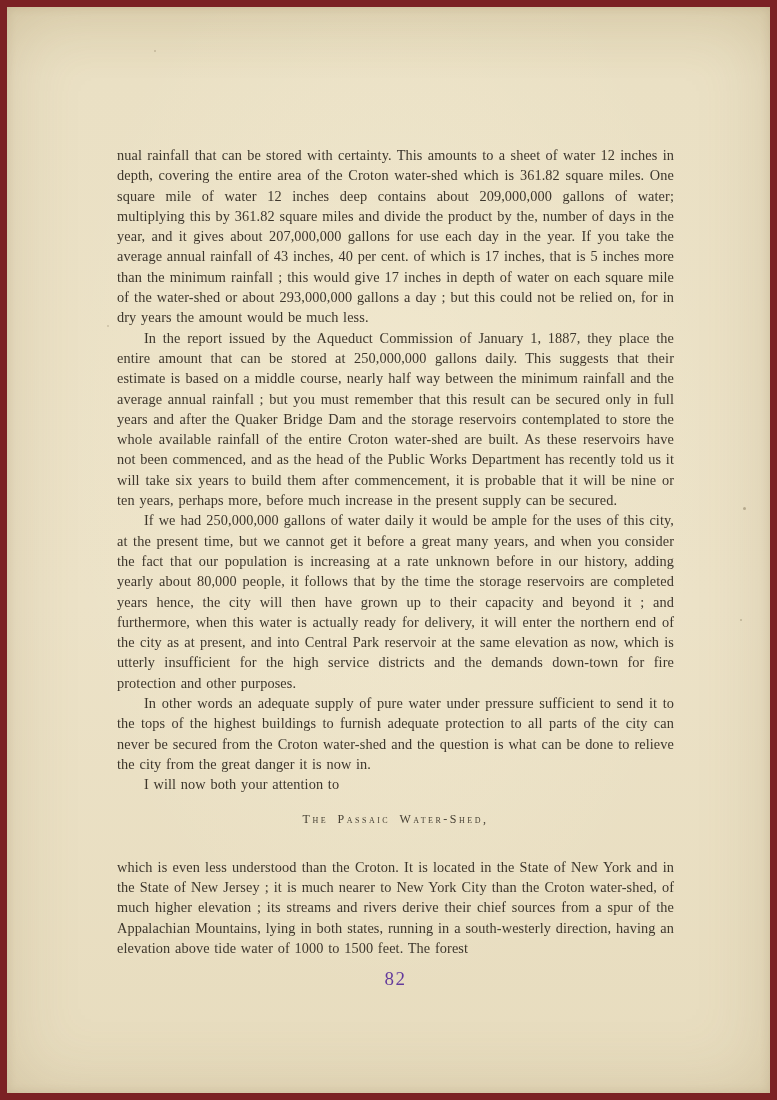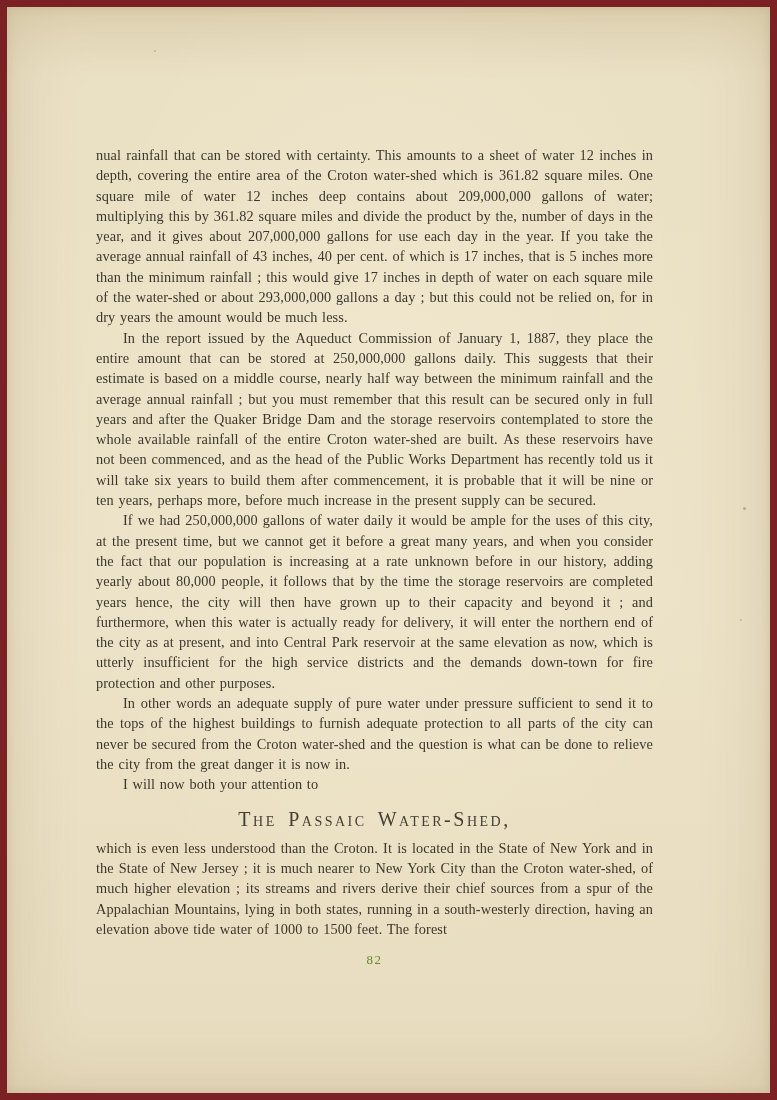--- a/index.html
+++ b/index.html
@@ -21,54 +21,54 @@
       inset 0 0 70px rgba(140,115,70,0.22),
       inset 0 0 10px rgba(120,95,55,0.18);
     font-family: "Liberation Serif", "DejaVu Serif", serif;
   }
   .scan {
     position: absolute;
     left: 0; top: 0; right: 0; bottom: 0;
   }
   .text-block {
     position: absolute;
-    left: 89px;
+    left: 110px;
     top: 138px;
     width: 557px;
     color: #3d362c;
     font-size: 14.3px;
     line-height: 20.3px;
     text-align: justify;
     word-spacing: 1px;
     letter-spacing: 0.1px;
   }
   .text-block p {
     margin: 0;
     padding: 0;
   }
   p.indent {
     text-indent: 27px;
   }
   .section-heading {
-    margin: 14px 0 9px 0;
+    margin: 14px 0 28px 0;
     text-align: center;
     font-weight: normal;
     font-variant: small-caps;
-    font-size: 20px;
+    font-size: 12px;
     letter-spacing: 2.5px;
     word-spacing: 4px;
     color: #464034;
     text-indent: 0;
   }
   .page-number {
     margin-top: 11px;
     text-align: center;
-    font-size: 13px;
+    font-size: 19px;
     letter-spacing: 1.5px;
-    color: #4d7c0f;
+    color: #4c1d95;
     opacity: 0.85;
   }
   .speck {
     position: absolute;
     border-radius: 50%;
     background: #8c8064;
   }
   .speck-1 { left: 736px; top: 500px; width: 3px; height: 3px; opacity: 0.55; }
   .speck-2 { left: 733px; top: 612px; width: 2px; height: 2px; opacity: 0.45; }
   .speck-3 { left: 147px; top: 43px;  width: 2px; height: 2px; opacity: 0.4;  }

